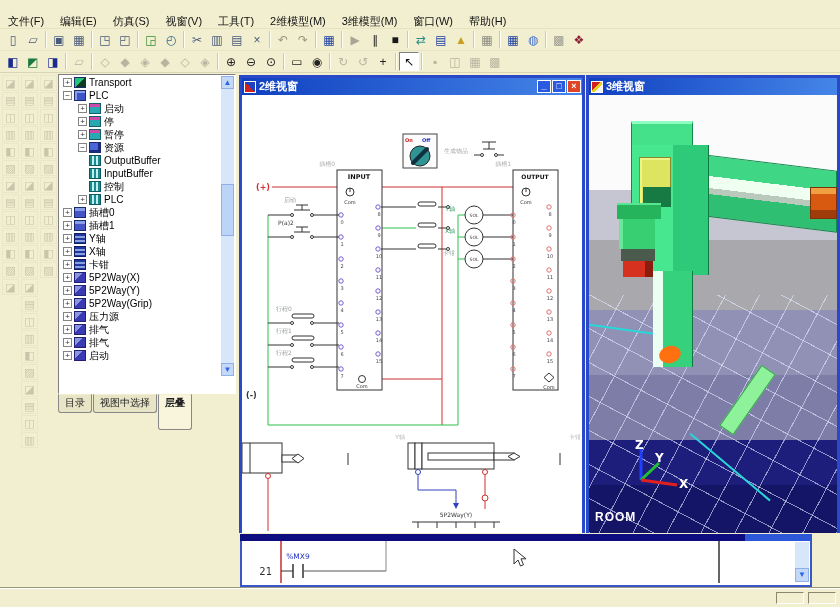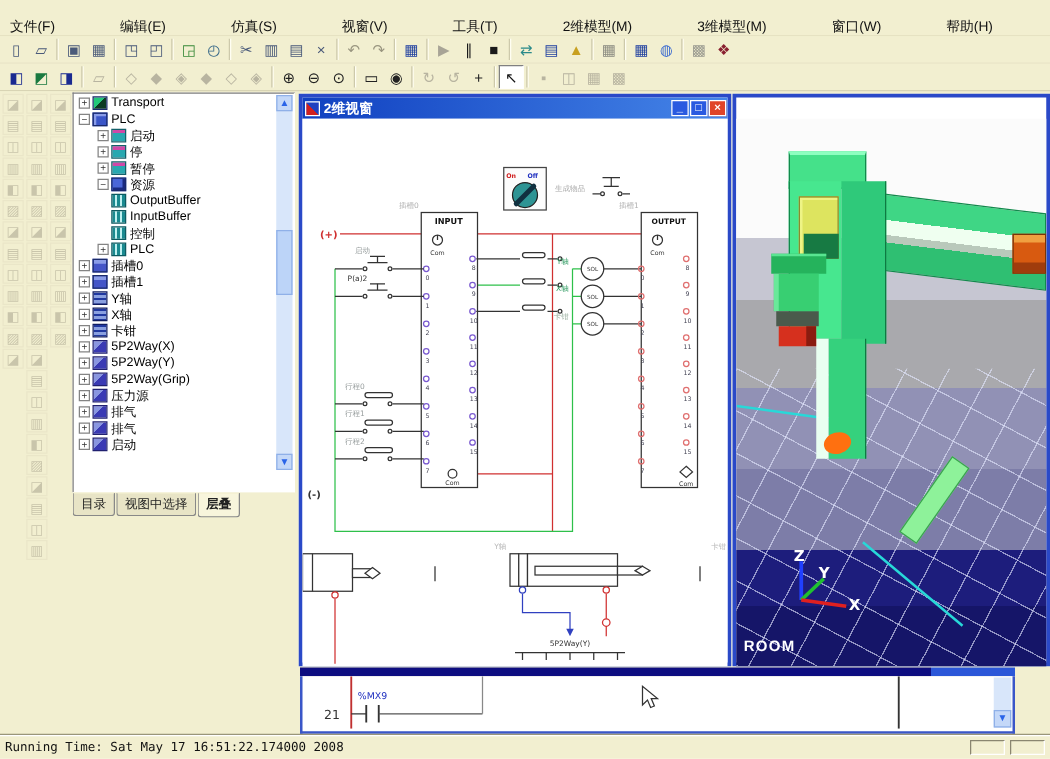--- a/index.html
+++ b/index.html
@@ -7,21 +7,21 @@
   body{font-family:"Liberation Sans","DejaVu Sans",sans-serif;font-size:11px;}
   #app{position:relative;width:840px;height:607px;background:#f2efd0;overflow:hidden;}
   .abs{position:absolute;}
 
   
   #titlebar{left:0;top:0;width:840px;height:15px;background:linear-gradient(90deg,#0a1ea6 0%,#1e42c8 55%,#3a66e0 100%);display:flex;align-items:center;color:#fff;}
   #app-icon{width:11px;height:11px;margin:0 3px 0 2px;background:linear-gradient(135deg,#e03020 45%,#f8f8f8 45% 60%,#20a040 60%);border:1px solid #fff;flex:none;}
   #window-title{font-size:10px;font-weight:bold;letter-spacing:.5px;white-space:nowrap;}
 
   
-  #menubar{left:0;top:15px;width:840px;height:14px;background:#f2efd0;display:flex;align-items:center;border-bottom:1px solid #e6e2c2;gap:36px;}
+  #menubar{left:0;top:15px;width:840px;height:14px;background:#f2efd0;display:flex;align-items:center;border-bottom:1px solid #e6e2c2;}
   .menu-item{padding:0 8px;font-size:11px;color:#111;cursor:default;white-space:nowrap;}
 
   
   .toolbar{left:0;width:840px;height:22px;background:#f2efd0;display:flex;align-items:center;padding-left:3px;}
   #toolbar1{top:29px;border-bottom:1px solid #e8e4c6;}
   #toolbar2{top:51px;border-bottom:1px solid #d8d4b4;}
   .tbtn{width:20px;height:19px;display:flex;align-items:center;justify-content:center;font-size:12px;color:#4a5a7a;border:1px solid transparent;flex:none;cursor:default;}
   .tbtn.pressed{background:#fff;border-color:#808080 #fff #fff #808080;}
   .tsep{width:2px;height:17px;border-left:1px solid #cdc9ab;border-right:1px solid #fffef2;margin:0 2px;flex:none;}
 
@@ -45,21 +45,21 @@
   .ti-slot{background:#4455c8;box-shadow:inset 0 3px 0 #8a9ce8;}
   .ti-axis{background:repeating-linear-gradient(180deg,#2038a0 0 2px,#8aa0e0 2px 4px);border-color:#101c60;}
   .ti-valve{background:linear-gradient(135deg,#8a96e0 42%,#3a3ab4 42%);border-color:#202070;}
   
   #tree-scroll{position:absolute;right:1px;top:1px;width:13px;height:300px;background:#d8e6fa;}
   .sarrow{position:absolute;left:0;width:13px;height:13px;background:#c4d8f8;border:1px solid #8fb0e8;color:#2a64e8;font-size:8px;line-height:11px;text-align:center;}
   #tree-thumb{position:absolute;left:0;top:108px;width:13px;height:52px;background:#bcd4f8;border:1px solid #8fb0e8;}
   
   #tree-tabs{left:58px;top:394px;width:178px;height:17px;display:flex;align-items:flex-start;background:#f2efd0;}
   .ttab{font-size:10px;padding:1px 6px 2px;border:1px solid #888;border-top:1px solid #f2efd0;background:#e8e4c6;border-radius:0 0 3px 3px;margin-right:1px;white-space:nowrap;color:#222;text-align:center;}
-  .ttab.active{background:#f8f5dc;font-weight:bold;padding-bottom:3px;}
+  .ttab.active{background:#f8f5dc;font-weight:bold;padding-bottom:19px;}
 
   
   .child-window{border:3px solid #2a49c8;background:#fff;}
   .child-title{height:17px;background:linear-gradient(90deg,#1040c0,#4585e8);display:flex;align-items:center;color:#fff;font-weight:bold;font-size:11px;padding-left:2px;}
   .child-title .cicon{width:12px;height:12px;border:1px solid #fff;margin-right:3px;flex:none;}
   #view2d-icon{background:linear-gradient(45deg,#d02020 50%,#2040c0 50%);}
   #view3d-icon{background:linear-gradient(135deg,#d02020 40%,#e8d020 40% 62%,#f4f4f4 62%);}
   .wbtns{margin-left:auto;display:flex;margin-right:1px;}
   .wbtn{width:14px;height:13px;margin-left:1px;border:1px solid #fff;background:#2a5ae0;color:#fff;font-size:9px;line-height:11px;text-align:center;font-weight:bold;}
   .wbtn.close{background:#e04428;}
@@ -630,20 +630,24 @@
             <line x1="195" y1="427" x2="195" y2="433"></line>
           <line x1="214" y1="427" x2="214" y2="433"></line>
             <line x1="233" y1="427" x2="233" y2="433"></line>
           <line x1="252" y1="427" x2="252" y2="433"></line>
         </g>
       </svg>
     </div>
   </div>
 
   <div class="abs child-window" id="view3d-window">
+    <div class="child-title">
+      <div class="cicon" id="view3d-icon"></div>
+      <span>3维视窗</span>
+    </div>
     <div id="view3d-client">
       <div class="m" id="grid3d"></div>
       <div class="m cyan-line" id="cyan1"></div>
       <div class="m cyan-line" id="cyan2"></div>
       <div class="m" id="beam"></div>
       <div class="m" id="beam-end-unit"></div>
       <div class="m" id="col-cap"></div>
       <div class="m" id="col-right"></div>
       <div class="m" id="col-left"></div>
       <div class="m" id="yellow-panel"></div>
@@ -683,18 +687,17 @@
       <text x="56" y="18" font-size="7.5" text-anchor="middle" fill="#2030c0">%MX9</text>
       <line x1="477" y1="0" x2="477" y2="42" stroke="#333" stroke-width="1.5"></line>
       <path d="M272,8 l0,15 4,-4 2.5,6 3,-1.2 -2.5,-6 5,0 z" fill="#fff" stroke="#333"></path>
     </svg>
     <div id="ladder-scroll">
       <div id="ladder-downarrow">▼</div>
     </div>
   </div>
 
   <div class="abs" id="statusbar">
-    <span id="status-text">Running Time: Sat May 17 16:51:22.174000 2008</span>
     <div class="status-cell" style="left:776px;"></div>
     <div class="status-cell" style="left:808px;"></div>
   </div>
 
 </div>
 
 </body></html>

